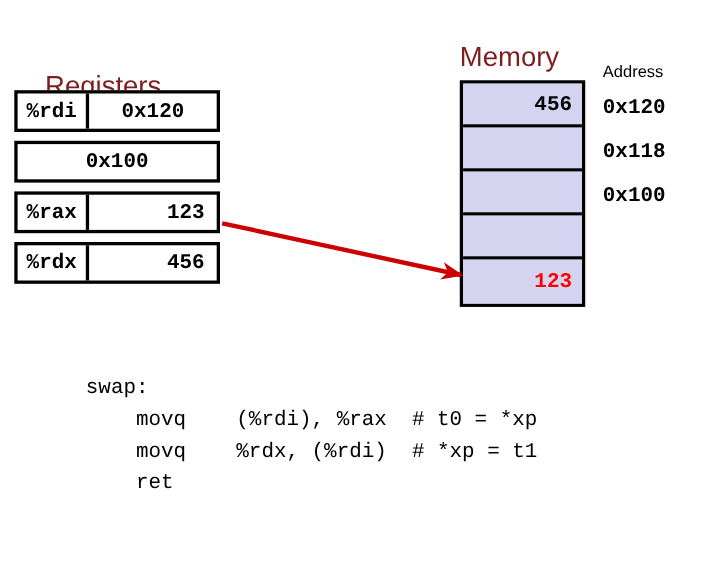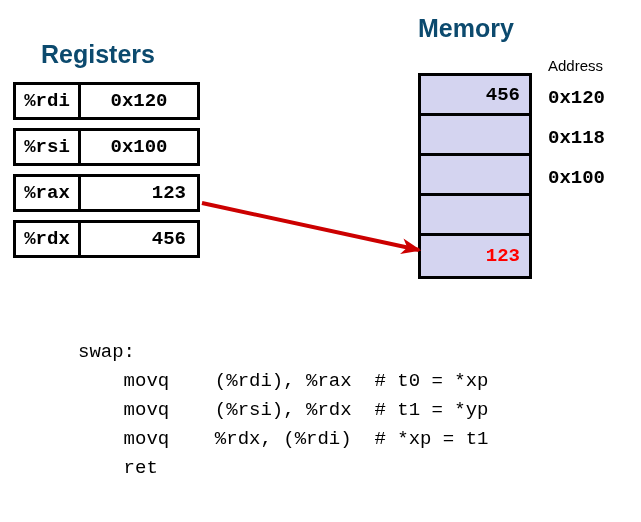--- a/index.html
+++ b/index.html
@@ -12,24 +12,25 @@
     height: 522px;
     position: relative;
     overflow: hidden;
     font-family: "Liberation Sans", sans-serif;
   }
 
   
   .heading {
     position: absolute;
     font-family: "Liberation Sans", sans-serif;
-    font-weight: bold;
+    font-weight: normal;
     font-size: 25px;
-    color: #0c4a6e;
+    color: #7f1d1d;
     white-space: nowrap;
+    margin-top: 24px;
   }
   #registers-heading { left: 41px;  top: 40px; }
   #memory-heading    { left: 418px; top: 14px; }
 
   .addr-heading {
     position: absolute;
     left: 548px;
     top: 57px;
     font-family: "Liberation Sans", sans-serif;
     font-weight: normal;
@@ -155,21 +156,20 @@
 <div class="heading" id="memory-heading">Memory</div>
 
 <div class="addr-heading">Address</div>
 
 <div id="register-table">
     <div class="reg-row">
       <div class="reg-name">%rdi</div>
       <div class="reg-val center">0x120</div>
     </div>
     <div class="reg-row">
-      <div class="reg-name">%rsi</div>
       <div class="reg-val center">0x100</div>
     </div>
     <div class="reg-row">
       <div class="reg-name">%rax</div>
       <div class="reg-val right">123</div>
     </div>
     <div class="reg-row">
       <div class="reg-name">%rdx</div>
       <div class="reg-val right">456</div>
     </div>
@@ -191,13 +191,13 @@
 
 <svg id="arrow-svg">
   <defs>
     <marker id="arrowhead" markerWidth="5" markerHeight="4" refX="4.4" refY="2" orient="auto">
       <path d="M0,0 L5,2 L0,4 L1.4,2 Z" fill="#cc0000"></path>
     </marker>
   </defs>
   <line id="arrow-line" stroke="#cc0000" stroke-width="4" marker-end="url(#arrowhead)" x1="202" y1="203" x2="419" y2="250"></line>
 </svg>
 
-<div id="code-block"><div class="code-line">swap:</div><div class="code-line">    movq    (%rdi), %rax  # t0 = *xp</div><div class="code-line">    movq    (%rsi), %rdx  # t1 = *yp</div><div class="code-line">    movq    %rdx, (%rdi)  # *xp = t1</div><div class="code-line">    ret</div></div>
+<div id="code-block"><div class="code-line">swap:</div><div class="code-line">    movq    (%rdi), %rax  # t0 = *xp</div><div class="code-line">    movq    %rdx, (%rdi)  # *xp = t1</div><div class="code-line">    ret</div></div>
 
 </body></html>

